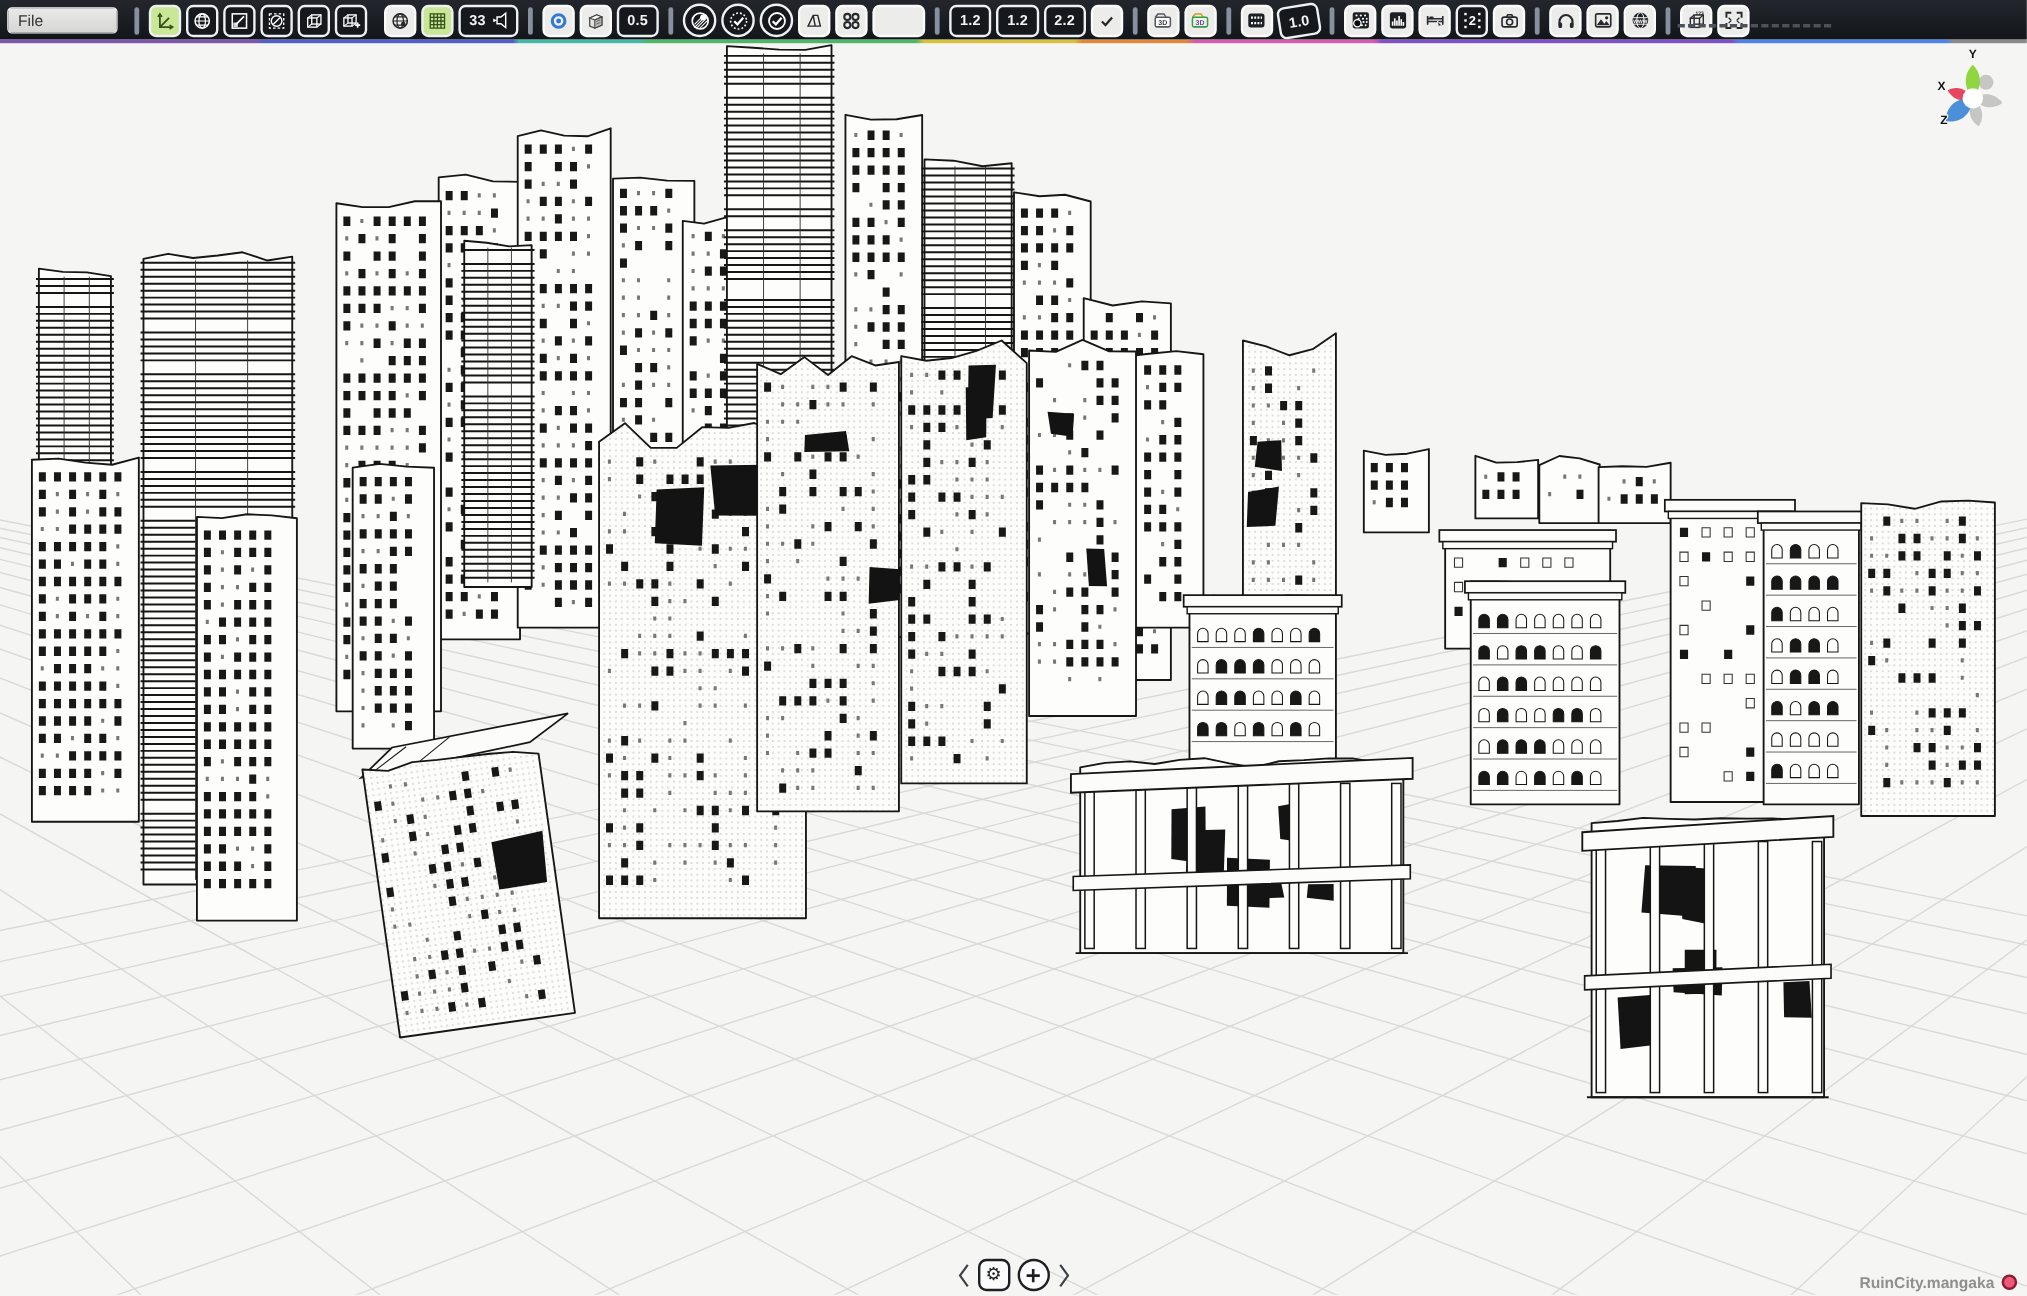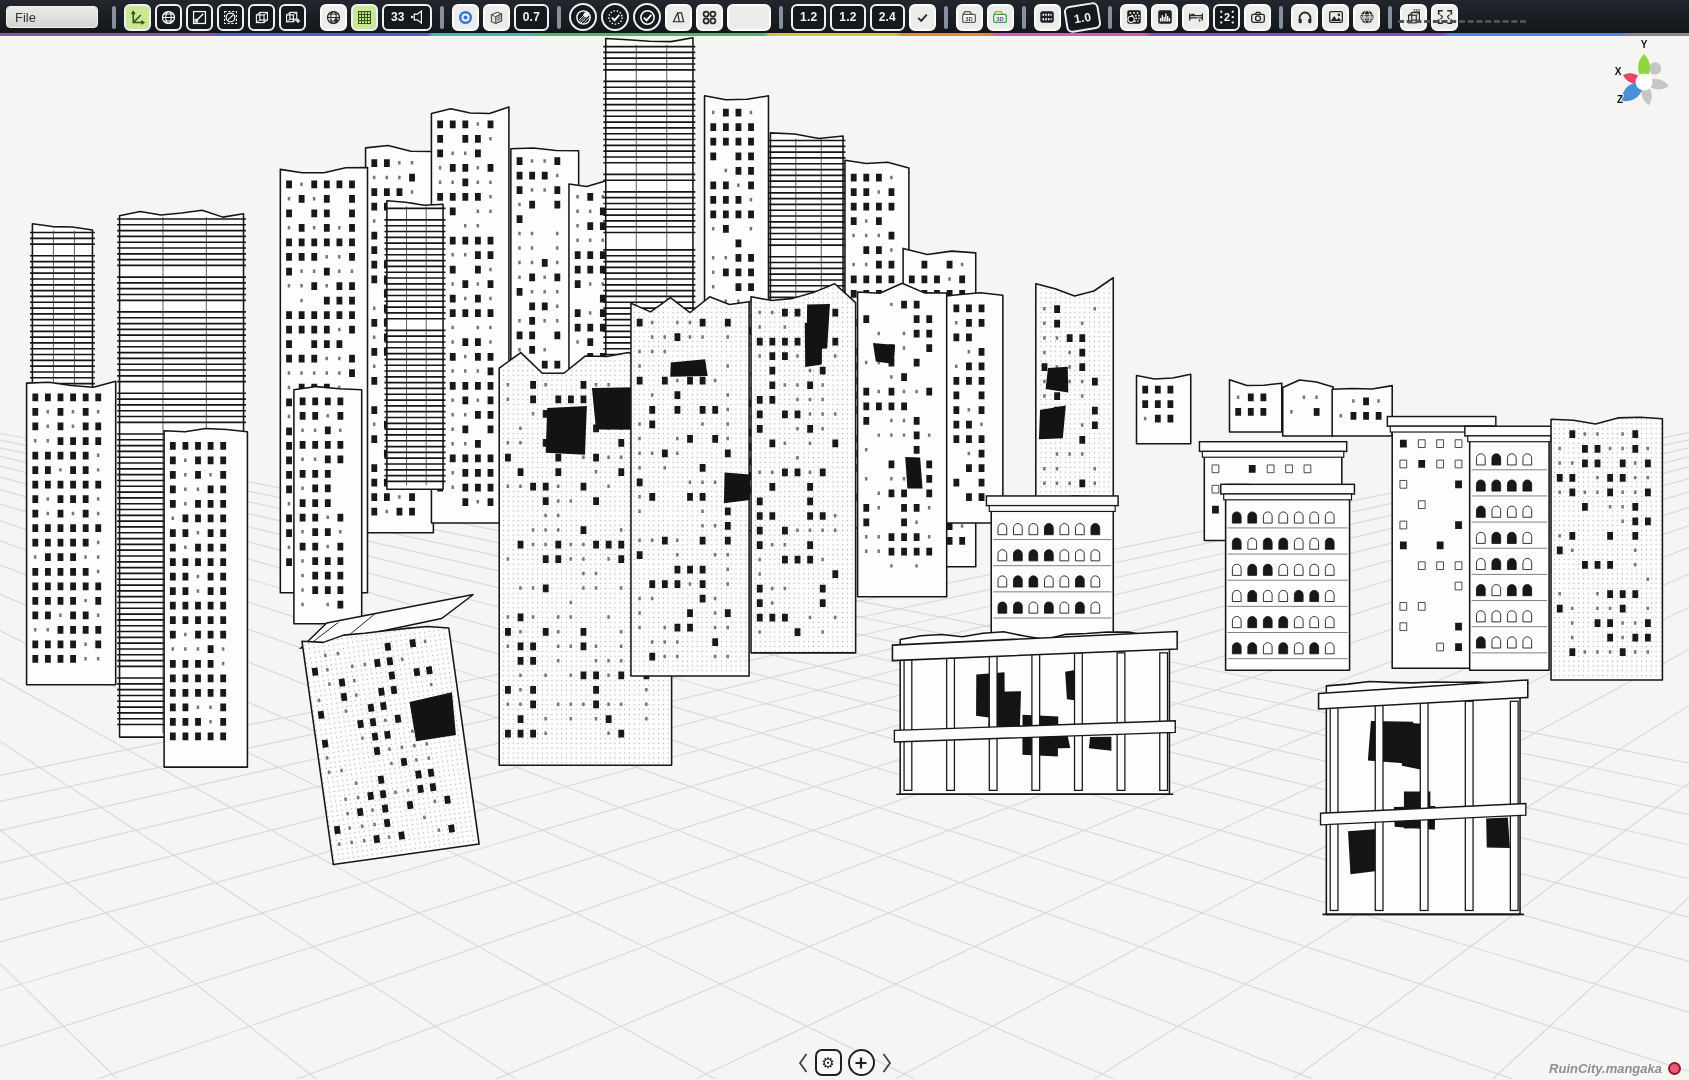--- a/index.html
+++ b/index.html
@@ -43,21 +43,21 @@
               fill:#111;paint-order:stroke;stroke:#f5f5f3;stroke-width:2px;}
 
   .navbar{position:absolute;left:50%;bottom:3px;transform:translateX(-50%);
           display:flex;align-items:center;gap:6px;}
   .nav-sq{width:23px;height:23px;border:2.5px solid #1d1f22;border-radius:7px;
           background:rgba(252,252,252,.85);display:flex;align-items:center;justify-content:center;}
   .nav-ci{width:23px;height:23px;border:2.5px solid #1d1f22;border-radius:50%;
           background:rgba(252,252,252,.85);display:flex;align-items:center;justify-content:center;}
   .gear-glyph{font-size:15px;line-height:1;color:#1d1f22;}
 
-  .statusbar{position:absolute;right:8px;bottom:3px;display:flex;align-items:center;gap:6px;font-style:italic;}
+  .statusbar{position:absolute;right:8px;bottom:3px;display:flex;align-items:center;gap:6px;}
   .status-name{font-size:13px;font-weight:bold;color:#8f8f8f;}
   .status-dot{width:13px;height:13px;border-radius:50%;background:#ef5878;
               border:2px solid #8c1b32;box-sizing:border-box;}
 </style>
 </head>
 <body>
 
 <div class="app">
 
   <div class="toolbar">
@@ -140,21 +140,21 @@
     </div>
     <div class="tbtn light">
       <svg width="17" height="17" viewBox="0 0 20 20">
         <polygon points="4,7 11,4 16,6 16,14 9,17 4,15" fill="#e0e0de" stroke="#444" stroke-width="1.2"></polygon>
         <polygon points="4,7 11,4 16,6 9,9" fill="#f4f4f2" stroke="#444" stroke-width="1"></polygon>
         <polygon points="9,9 16,6 16,14 9,17" fill="#b8b8b6" stroke="#444" stroke-width="1"></polygon>
         <path d="M10.5 8 L14.5 6.4 M10.5 10.5 L14.5 8.9 M10.5 13 L14.5 11.4" stroke="#555" stroke-width="0.8"></path>
       </svg>
     </div>
     <div class="tbtn dark wide">
-      <span class="val">0.7</span>
+      <span class="val">0.5</span>
     </div>
 
     <div class="tdiv"></div>
 
     <div class="tbtn dark circle">
       <svg width="19" height="19" viewBox="0 0 20 20">
         <circle cx="10" cy="10" r="7" fill="none" stroke="#fff" stroke-width="1.5"></circle>
         <path d="M5 13 L13 5 M5 15.5 L15.5 5 M7 16 L16 7 M9.5 16.5 L16.5 9.5" stroke="#fff" stroke-width="0.9"></path>
         <circle cx="12.5" cy="7" r="2.6" fill="#fff"></circle>
       </svg>
@@ -188,21 +188,21 @@
 
     <div class="tdiv"></div>
 
     <div class="tbtn dark wide">
       <span class="val">1.2</span>
     </div>
     <div class="tbtn dark wide">
       <span class="val">1.2</span>
     </div>
     <div class="tbtn dark wide">
-      <span class="val">2.4</span>
+      <span class="val">2.2</span>
     </div>
     <div class="tbtn light">
       <svg width="17" height="17" viewBox="0 0 20 20">
         <path d="M5 10.5 L8.5 14 L15 6.5" fill="none" stroke="#26282b" stroke-width="2.2"></path>
       </svg>
     </div>
 
     <div class="tdiv"></div>
 
     <div class="tbtn light">

